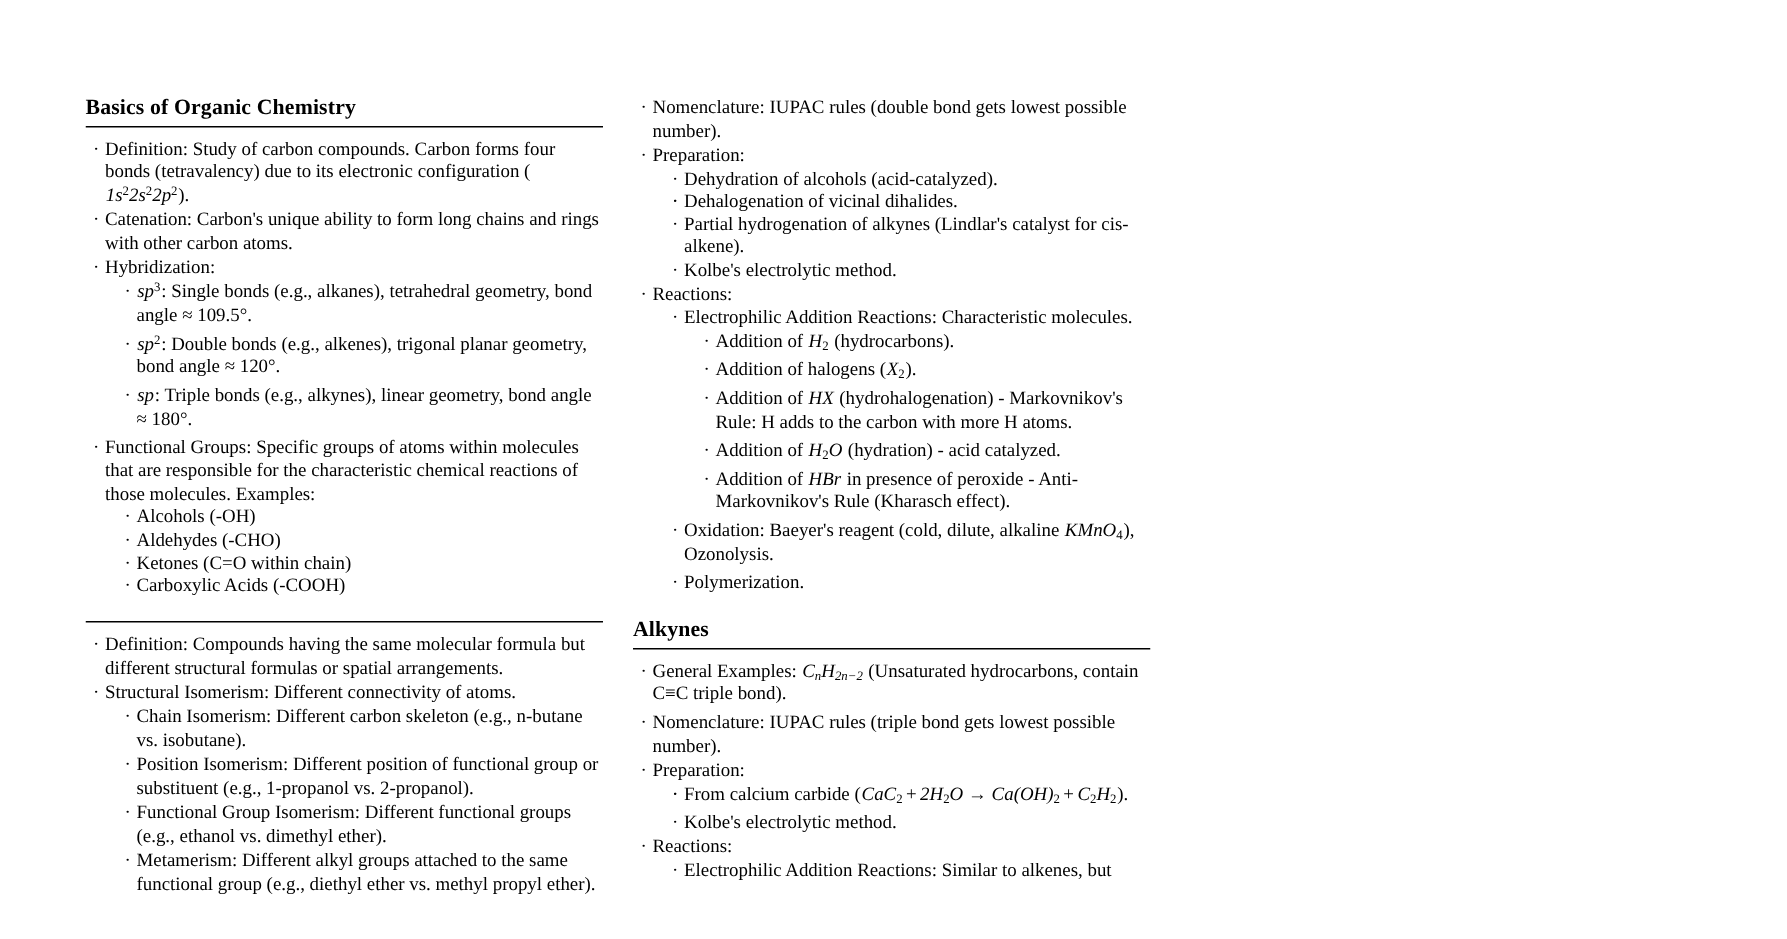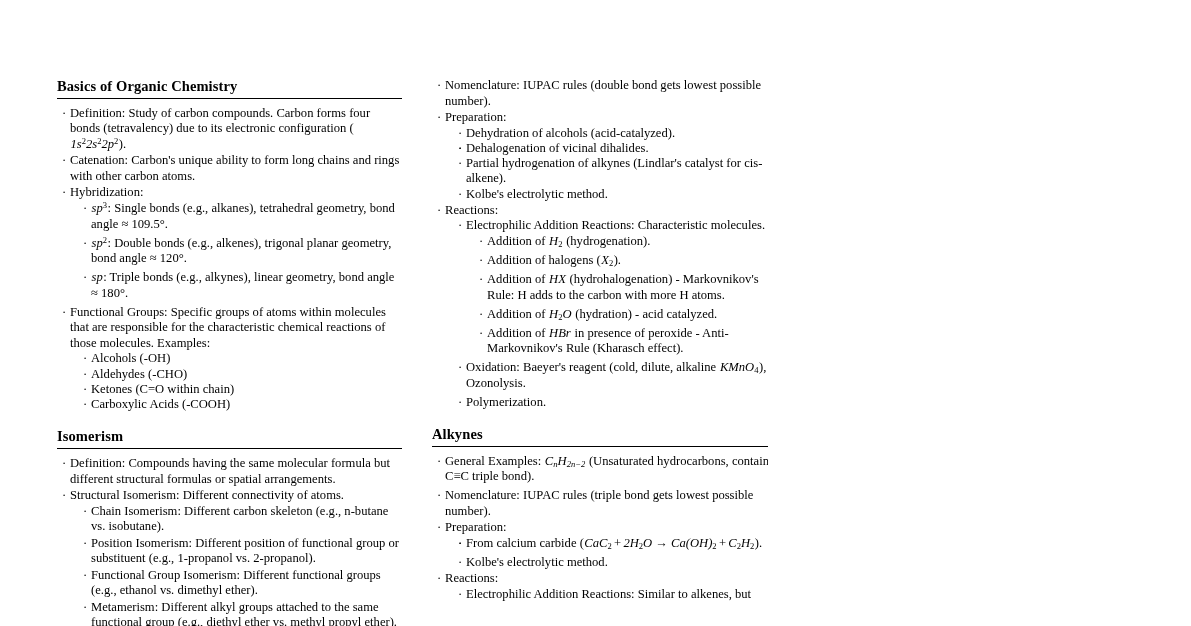--- a/index.html
+++ b/index.html
@@ -20,25 +20,25 @@
   .page {
     position: relative;
     width: 1191px;
     height: 626px;
     overflow: hidden;
   }
 
   .columns {
     position: absolute;
     left: 57px;
-    top: 78px;
+    top: 64px;
     width: 711px;
     height: 548px;
     display: flex;
-    gap: 30px;
+    gap: 20px;
     overflow: hidden;
   }
   .col {
     width: 345px;
     flex: 0 0 345px;
     overflow: hidden;
   }
 
   
   h2.section-title {
@@ -174,21 +174,20 @@
               <li class="tight">
                 <span class="bullet">·</span>
                 <span>Carboxylic Acids (-COOH)</span>
               </li>
             </ul>
           </li>
         </ul>
       </div>
 
       <div class="section">
-        <h2 class="section-title">Isomerism</h2>
         <hr class="rule">
 
         <ul class="lvl1">
           <li>
             <span class="bullet">·</span>
             <b>Definition:</b>
             <span>Compounds having the same molecular formula but different structural formulas or spatial arrangements.</span>
           </li>
           <li>
             <span class="bullet">·</span>
@@ -267,21 +266,21 @@
               <li>
                 <span class="bullet">·</span>
                 <b>Electrophilic Addition Reactions:</b>
                 <span>Characteristic molecules.</span>
 
                 <ul class="lvl3">
                   <li class="mathline">
                     <span class="bullet">·</span>
                     <span>Addition of</span>
                     <span class="math">H<sub>2</sub></span>
-                    <span>(hydrogenation).</span>
+                    <span>(hydrocarbons).</span>
                   </li>
                   <li class="mathline">
                     <span class="bullet">·</span>
                     <span>Addition of halogens (</span><span class="math">X<sub>2</sub></span><span>).</span>
                   </li>
                   <li class="mathline">
                     <span class="bullet">·</span>
                     <span>Addition of</span>
                     <span class="math thin">HX</span>
                     <span>(hydrohalogenation) -</span>

